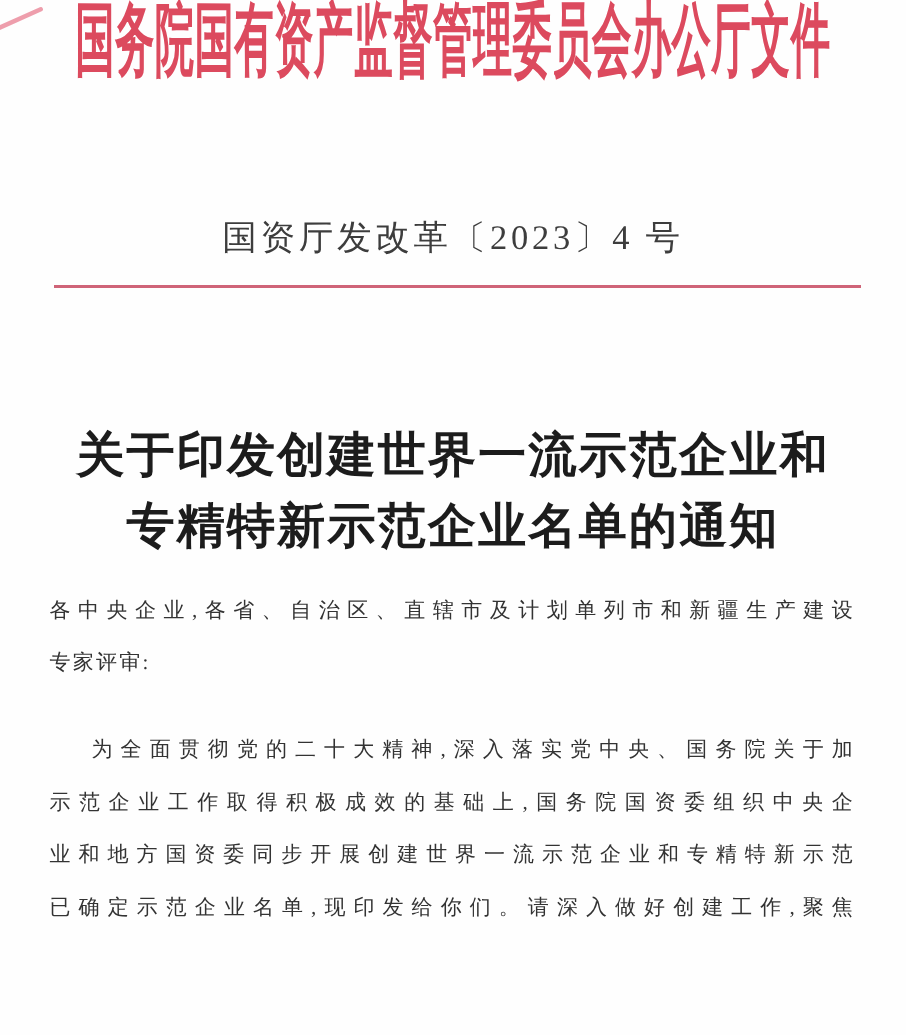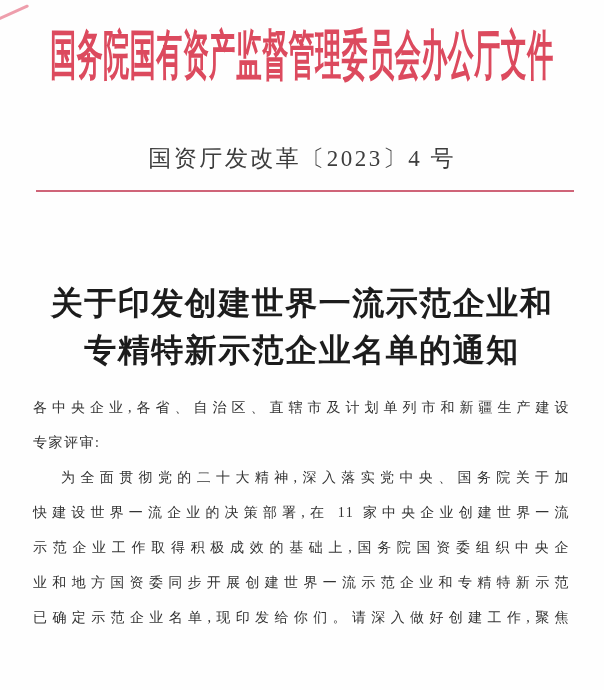--- a/index.html
+++ b/index.html
@@ -27,21 +27,20 @@
     background: #e87e90;
     opacity: 0.75;
     transform: rotate(-24deg);
     border-radius: 2px;
   }
   
   .masthead-wrap {
     margin-top: 24px;
     height: 62px;
     display: flex;
-    align-items: center;
     justify-content: center;
   }
   .masthead {
     display: inline-block;
     font-size: 26px;
     font-weight: bold;
     color: #dc4a5e;
     letter-spacing: 0.5px;
     transform: scaleY(2.05);
     transform-origin: center;
@@ -78,20 +77,21 @@
   }
   .doc-line {
     text-align: justify;
     text-align-last: justify;
   }
   .doc-line.short {
     text-align-last: left;
   }
   .doc-line.indent {
     padding-left: 2em;
+    margin-top: 23px;
   }
 </style>
 </head>
 <body>
 
 <div class="page">
 
   <div class="corner-artifact"></div>
 
   <div class="masthead-wrap">
@@ -104,19 +104,18 @@
 
   <div class="doc-title">
     <div>关于印发创建世界一流示范企业和</div>
     <div>专精特新示范企业名单的通知</div>
   </div>
 
   <div class="doc-body">
     <div class="doc-line">各中央企业,各省、自治区、直辖市及计划单列市和新疆生产建设</div>
     <div class="doc-line short">专家评审:</div>
     <div class="doc-line indent">为全面贯彻党的二十大精神,深入落实党中央、国务院关于加</div>
-    <div class="doc-line">快建设世界一流企业的决策部署,在 11 家中央企业创建世界一流</div>
     <div class="doc-line">示范企业工作取得积极成效的基础上,国务院国资委组织中央企</div>
     <div class="doc-line">业和地方国资委同步开展创建世界一流示范企业和专精特新示范</div>
     <div class="doc-line">已确定示范企业名单,现印发给你们。请深入做好创建工作,聚焦</div>
   </div>
 
 </div>
 
 </body></html>

